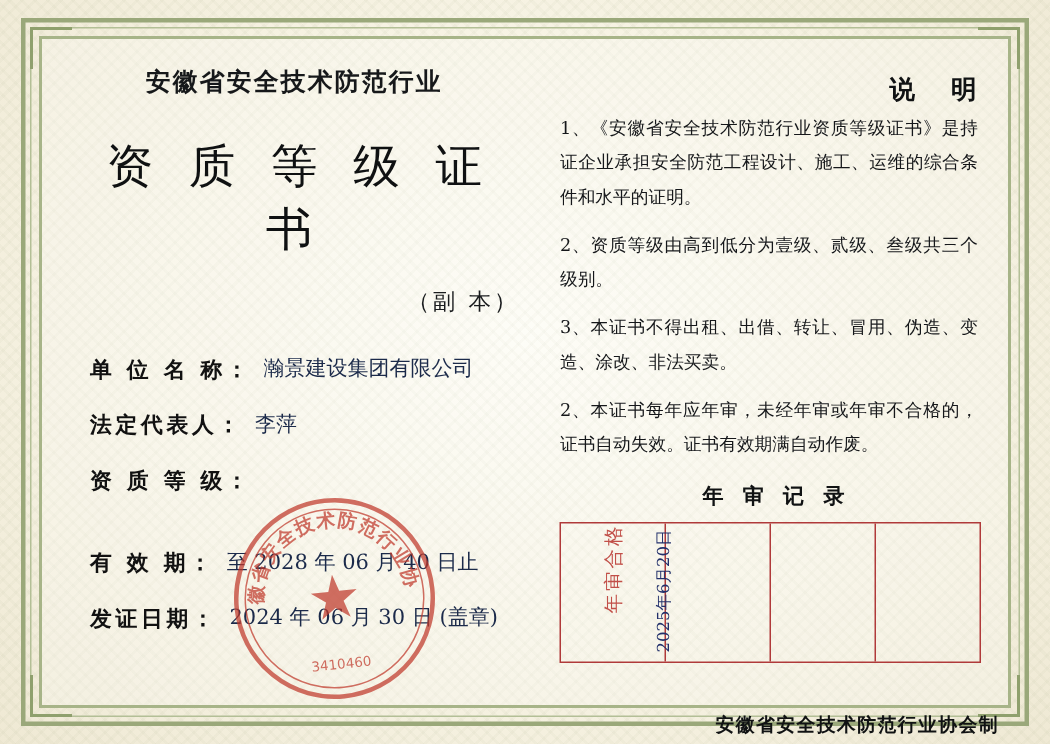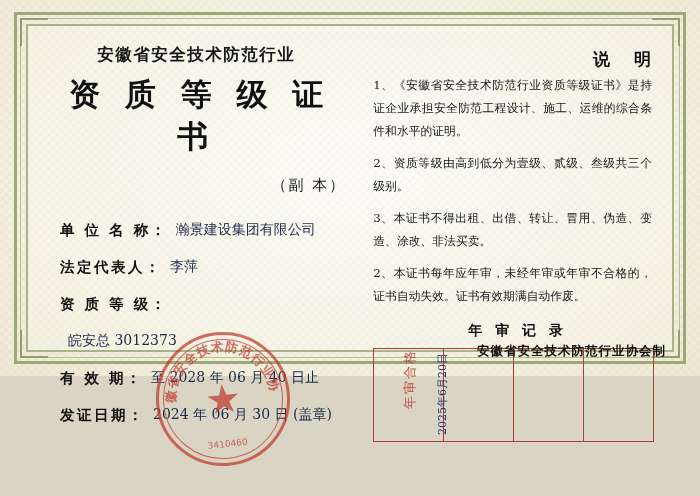--- a/index.html
+++ b/index.html
@@ -4,21 +4,21 @@
 <style>
   html,body{margin:0;padding:0;}
   body{
     width:700px;height:496px;
     background:#d9d4c4;
     font-family:"DejaVu Sans", sans-serif;
     overflow:hidden;
   }
   .cert{
     position:relative;
-    width:700px;height:376px;
+    width:700px;height:496px;
     box-sizing:border-box;
     background:
       radial-gradient(ellipse at 50% 45%, #fdfcf4 0%, #f6f2e2 60%, #efe9d4 100%);
   }
   
   .frame-outer{
     position:absolute;left:14px;top:12px;right:14px;bottom:12px;
     border:3px solid #9aa87a;
     box-sizing:border-box;
   }
@@ -64,24 +64,24 @@
     font-size:16.5px;
     font-weight:bold;
     letter-spacing:1.5px;
     color:#16181a;
     margin-top:6px;
   }
   .main-title{
     text-align:center;
     font-family:"DejaVu Serif", serif;
     font-size:31px;
-    font-weight:bold;
+    font-weight:normal;
     letter-spacing:7px;
     color:#0f1112;
-    margin-top:8px;
+    margin-top:24px;
     text-indent:7px;
   }
   .sub-title{
     text-align:right;
     font-family:"DejaVu Serif", serif;
     font-size:15px;
     color:#1a1c1e;
     letter-spacing:2px;
     margin-top:18px;
   }
@@ -215,21 +215,21 @@
     left:6px;bottom:6px;
     color:#22306b;
     font-family:"DejaVu Serif", serif;
     font-size:11px;
     transform:rotate(-90deg);
     transform-origin:left bottom;
     white-space:nowrap;
   }
   .footer{
     position:absolute;
-    right:34px;bottom:16px;
+    right:34px;bottom:4px;
     font-family:Liberation Sans, sans-serif;
     font-size:12.5px;
     letter-spacing:1px;
     color:#101213;
     font-weight:bold;
   }
   .guilloche{
     position:absolute;inset:0;
     background:
       repeating-linear-gradient(45deg, rgba(150,160,120,.05) 0 2px, transparent 2px 6px),
@@ -263,21 +263,20 @@
           <span class="val handwrite">瀚景建设集团有限公司</span>
         </div>
         <div class="field">
           <span class="lab">法定代表人：</span>
           <span class="val handwrite">李萍</span>
         </div>
         <div class="field">
           <span class="lab">资 质 等 级：</span>
         </div>
         <div class="field">
-          <span class="val handwrite">皖安总 3012373</span>
         </div>
         <div class="field">
           <span class="lab">有 效 期：</span>
           <span class="val handwrite">至 2028 年 06 月 40 日止</span>
         </div>
         <div class="field issue">
           <span class="lab">发证日期：</span>
           <span class="val handwrite">2024 年 06 月 30 日 (盖章)</span>
         </div>
       </div>

